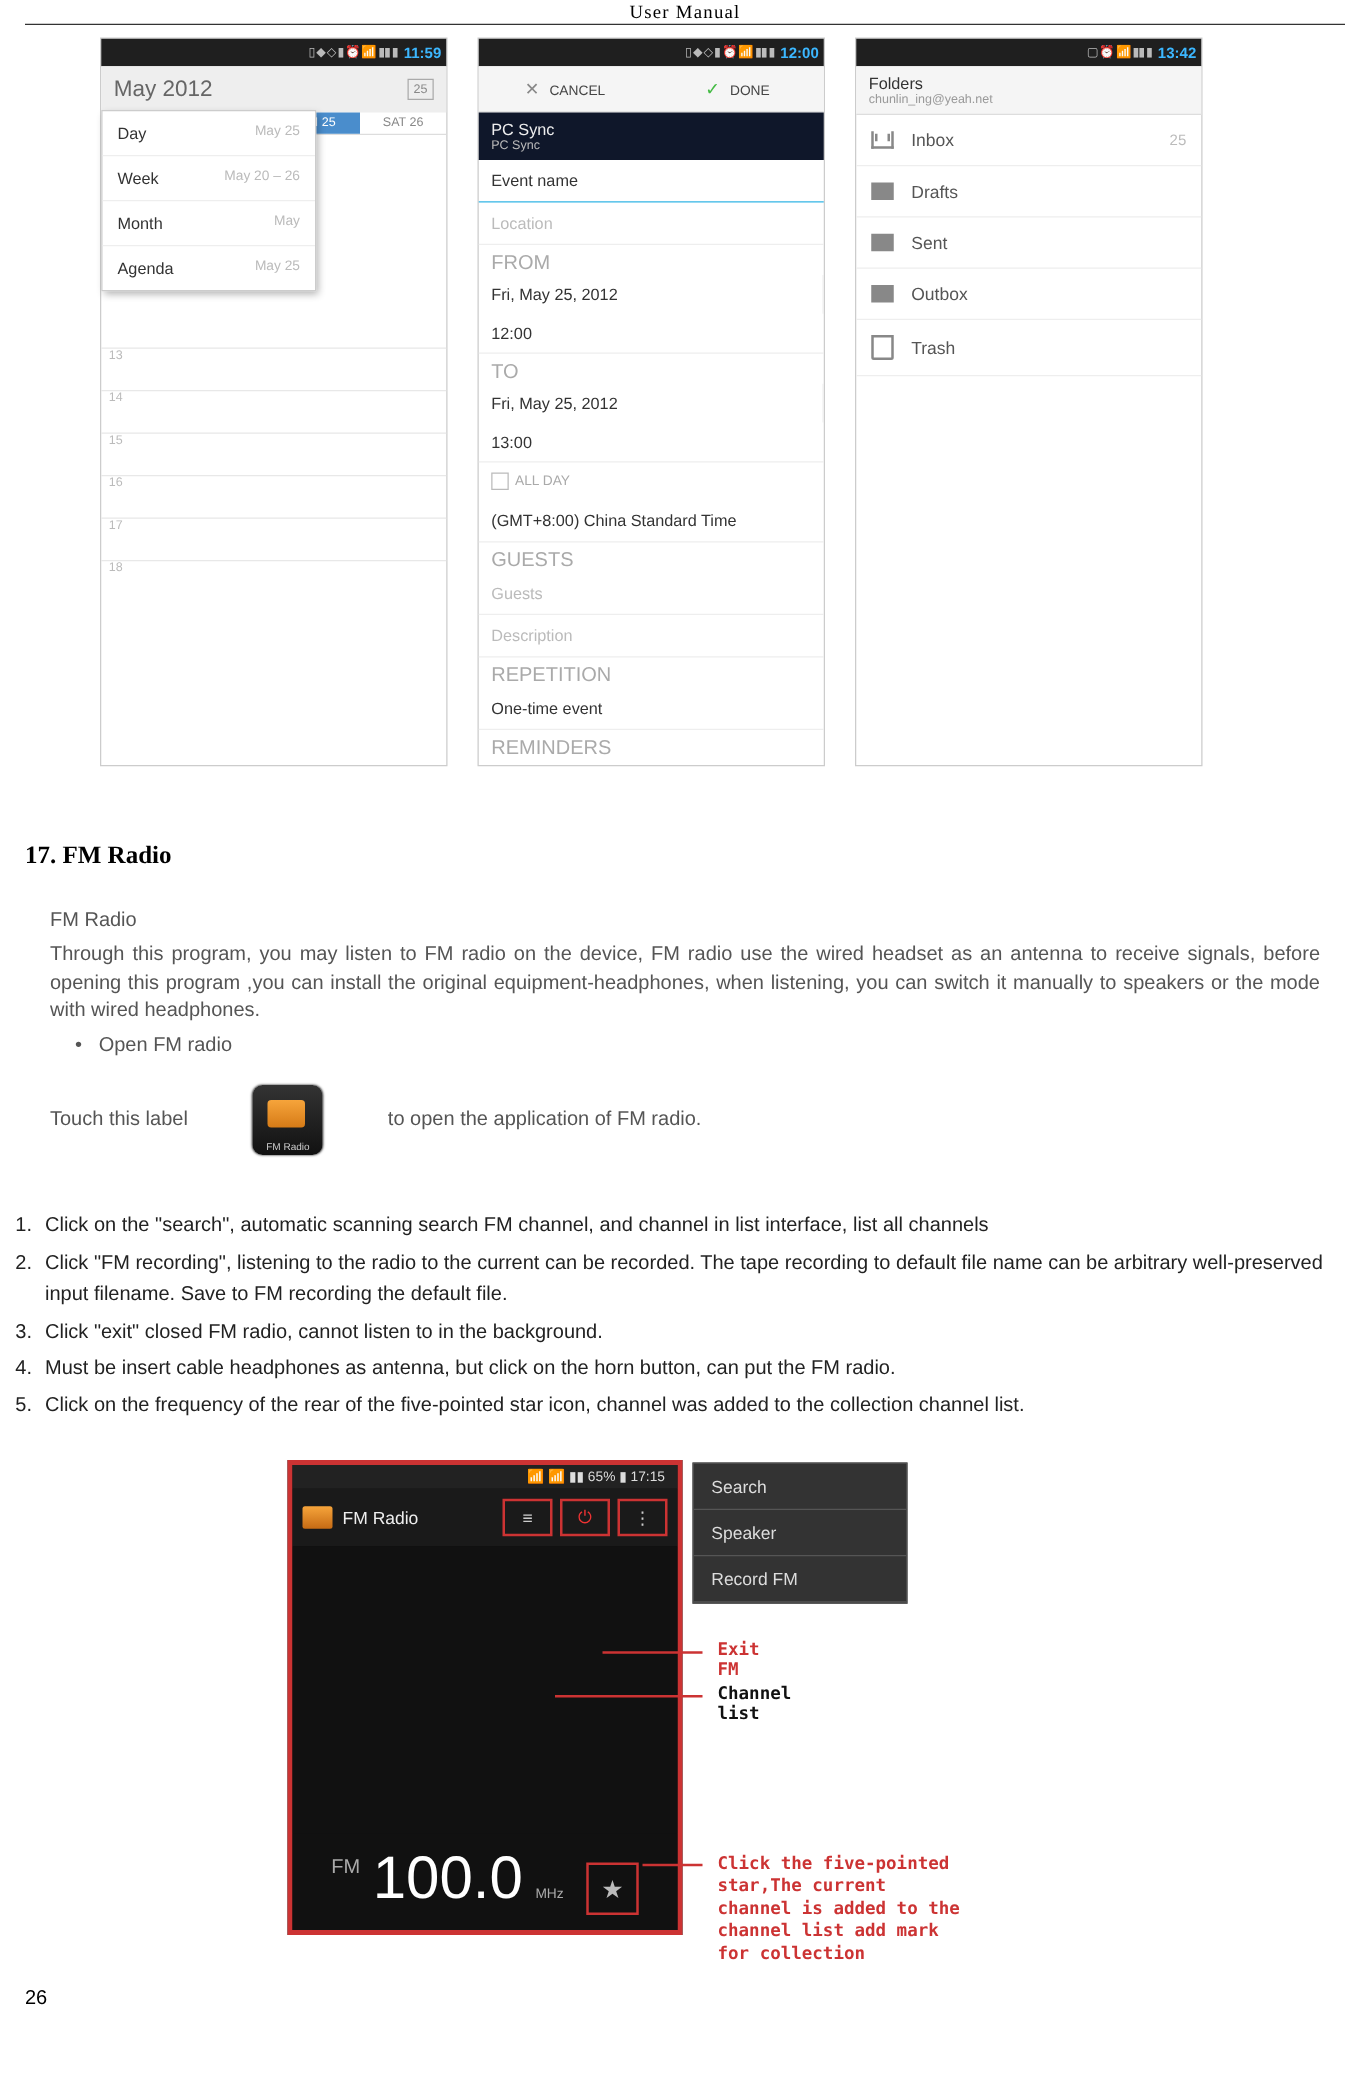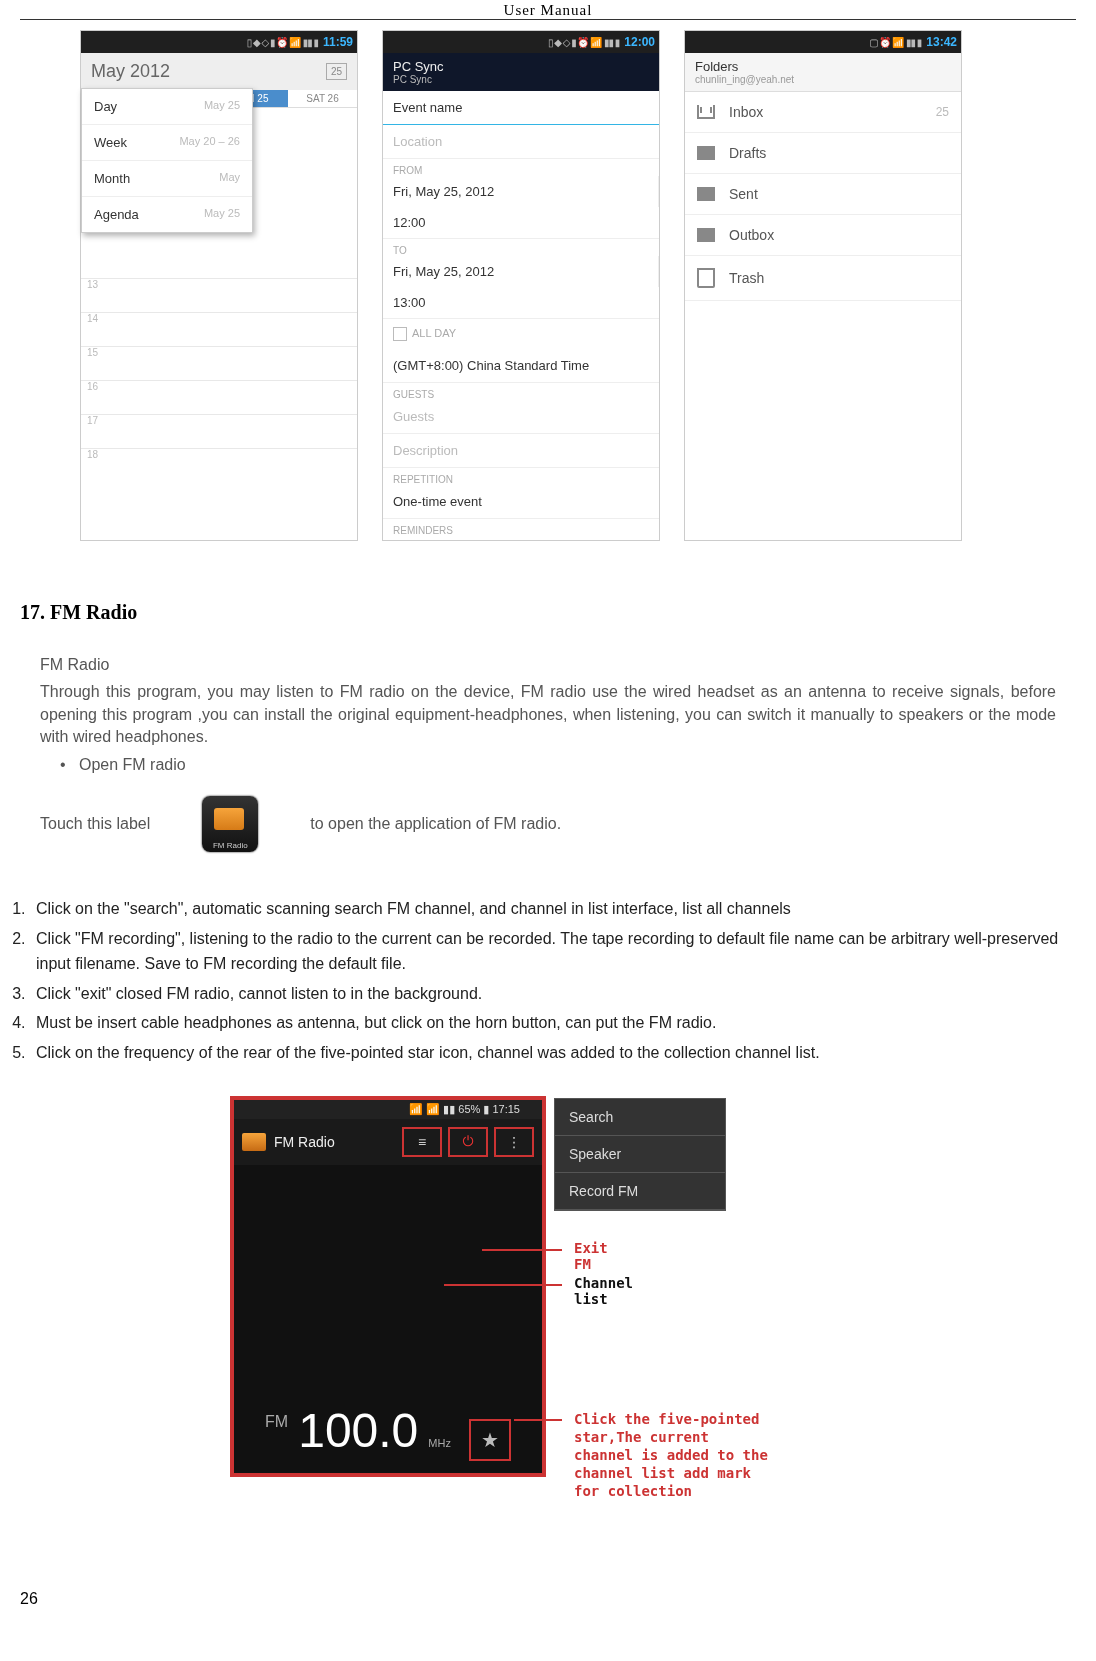--- a/index.html
+++ b/index.html
@@ -26,21 +26,21 @@
 .grid-hours .hour { border-top:1px solid #e8e8e8; height:33px; padding-left:6px; font-size:10px; color:#bbb; position:relative;}
 
 
 .ev-header { display:flex; background:#f5f5f5; border-bottom:1px solid #ddd;}
 .ev-header div { flex:1; text-align:center; padding:10px 0; font-size:11px; color:#444; }
 .ev-header .x{ font-size:14px; color:#888; margin-right:8px;}
 .pcsync{ background:#0f172a; color:#eee; padding:6px 10px; font-size:13px;}
 .pcsync .s{font-size:10px; color:#bbb; display:block;}
 .field { padding:9px 10px; color:#bbb; font-size:13px; border-bottom:1px solid #eee;}
 .field.active { color:#333; border-bottom:1px solid #33b5e5;}
-.label-sm{font-size:10px; color:#aaa; padding:6px 10px 0 10px;}
+.label-sm{font-size:16px; color:#aaa; padding:6px 10px 0 10px;}
 .time-row{display:flex; border-bottom:1px solid #eee;flex-direction:column;}
 .time-row .d{flex:2; padding:8px 10px; font-size:13px; color:#333; border-right:1px solid #eee;}
 .time-row .t{flex:1; padding:8px 10px; font-size:13px; color:#333;}
 .check-row{padding:8px 10px; font-size:11px; color:#aaa;}
 .check-row .box{display:inline-block;width:12px;height:12px;border:1px solid #bbb; vertical-align:middle; margin-right:5px;}
 
 
 .mail-top{background:#f5f5f5; padding:6px 10px; border-bottom:1px solid #ddd;}
 .mail-top .t{font-size:13px; color:#333;}
 .mail-top .e{font-size:10px; color:#999;}
@@ -58,21 +58,21 @@
 .bullet{ padding-left:20px;}
 .steps { font-size:16px; color:#222; line-height:1.6; padding:18px 10px 0 10px;}
 .steps li{ margin-bottom:4px; padding-left:6px;}
 .inline-row{display:flex; align-items:center; gap:52px; padding:15px 0 10px 0;}
 .fm-icon{width:56px;height:56px; background:linear-gradient(#333,#111); border-radius:8px; position:relative; box-shadow:0 0 2px #000;}
 .fm-icon::before{content:""; position:absolute; left:12px; top:12px; width:30px; height:22px; background:linear-gradient(#f6a43b,#d67b17); border-radius:3px;}
 .fm-icon::after{content:"FM Radio"; position:absolute; left:0; right:0; bottom:2px; text-align:center; font-size:8px; color:#ccc;}
 
 
 .fm-shot{ width:308px; border:4px solid #c33; background:#111; margin:30px auto 0 210px; position:relative;}
-.fm-status{background:#222; color:#ddd; text-align:right; padding:3px 22px; font-size:11px;}
+.fm-status{background:#222; color:#ddd; text-align:right; padding:3px 10px; font-size:11px;}
 .fm-head{ display:flex; align-items:center; background:#1a1a1a; padding:8px; gap:8px;}
 .fm-head .ric{width:24px;height:18px;background:linear-gradient(#f6a43b,#c66b14); border-radius:2px;}
 .fm-head .lbl{color:#eee; font-size:14px;}
 .fm-head .right{margin-left:auto; display:flex; gap:6px;}
 .fm-head .btn{width:36px;height:26px; border:2px solid #c33; display:flex;align-items:center;justify-content:center; color:#ccc; font-size:14px;}
 .fm-head .btn.power{color:#e33;}
 .fm-body{ height:230px; background:#111;}
 .fm-freq{ display:flex; align-items:baseline; justify-content:center; padding:8px 0 12px 0; background:#111; gap:10px;}
 .fm-freq .fm{color:#aaa; font-size:16px; align-self:flex-start; margin-top:10px;}
 .fm-freq .num{color:#fff; font-size:48px; font-weight:300;}
@@ -139,20 +139,24 @@
           <div class="hour">18</div>
         </div>
       </div>
     </div>
 
     <div class="phone">
       <div class="statusbar">
         <span class="icons">▯ ◆ ◇ ▮ ⏰ 📶 ▮▮ ▮</span>
         <span class="clock">12:00</span>
       </div>
+      <div class="ev-header">
+        <div><span class="x">✕</span><span>CANCEL</span></div>
+        <div><span class="x" style="color:#4b4;">✓</span><span>DONE</span></div>
+      </div>
       <div class="pcsync">
         <span>PC Sync</span><span class="s">PC Sync</span>
       </div>
       <div class="field active">Event name</div>
       <div class="field">Location</div>
       <div class="label-sm">FROM</div>
       <div class="time-row">
           <div class="d">Fri, May 25, 2012</div>
           <div class="t">12:00</div>
         </div>

